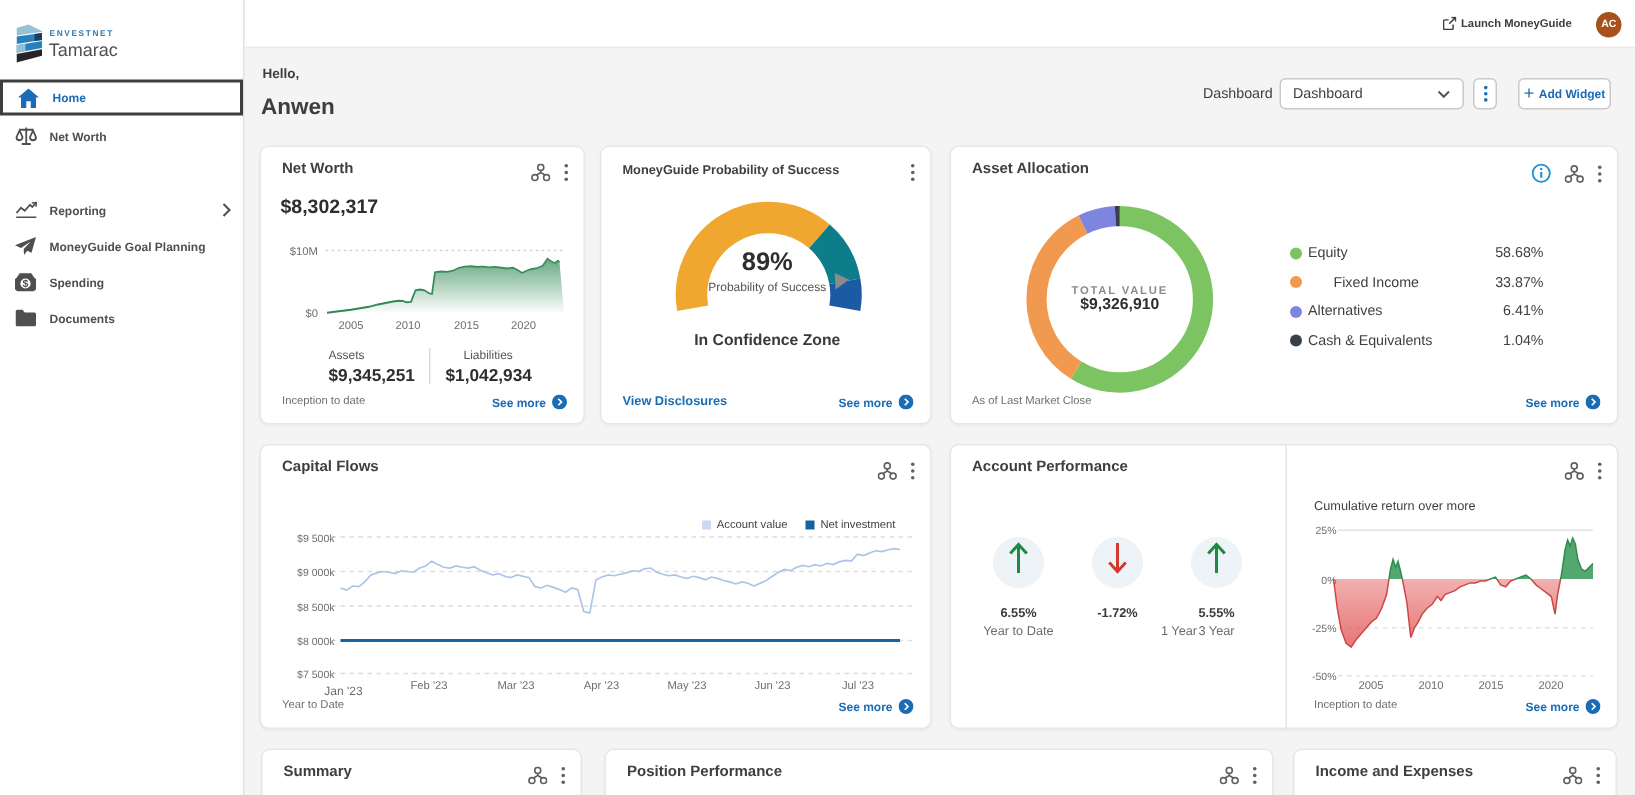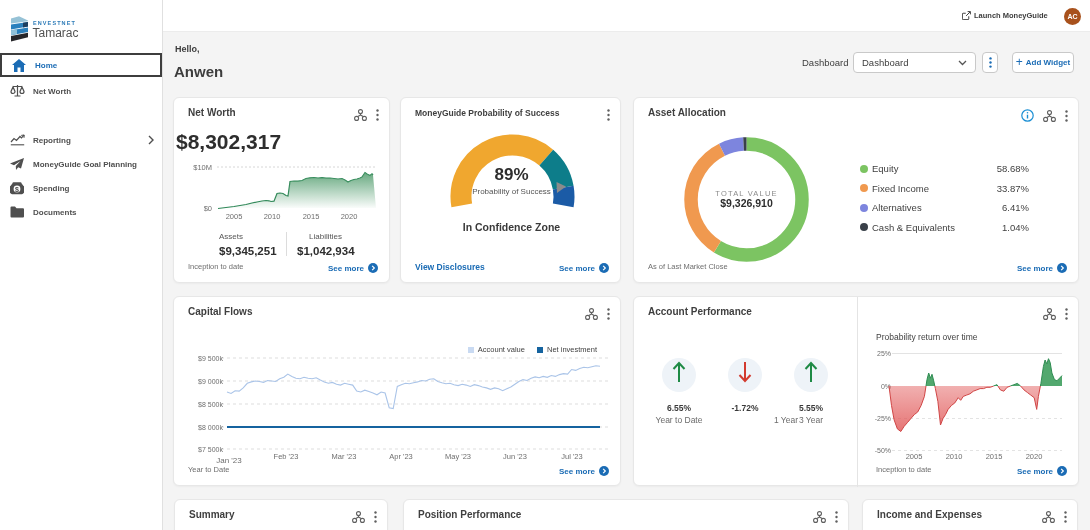--- a/index.html
+++ b/index.html
@@ -122,21 +122,21 @@
         <circle cx="2.6" cy="9.4" r="2"></circle>
         <circle cx="10.4" cy="9.4" r="2"></circle>
         <path d="M6.5 4.6 V6 M6.5 6 L3.4 7.8 M6.5 6 L9.6 7.8"></path>
       </svg>
     <svg width="3" height="12" viewBox="0 0 3 12">
         <circle cx="1.5" cy="1.5" r="1.2" fill="#606060"></circle>
         <circle cx="1.5" cy="6" r="1.2" fill="#606060"></circle>
         <circle cx="1.5" cy="10.5" r="1.2" fill="#606060"></circle>
       </svg>
   </div>
-  <div class="abs" style="left:2px; top:33px; font-size:21px; font-weight:bold; color:#2e2e2e; line-height:1;">$8,302,317</div>
+  <div class="abs" style="left:13px; top:33px; font-size:13px; font-weight:bold; color:#2e2e2e; line-height:1;">$8,302,317</div>
 
   <svg class="abs" style="left:0; top:58px;" width="217" height="66" viewBox="0 0 217 66">
     <defs>
       <linearGradient id="nwg" x1="0" y1="0" x2="0" y2="1">
         <stop offset="0" stop-color="#4d9a6a" stop-opacity="0.85"></stop>
         <stop offset="1" stop-color="#4d9a6a" stop-opacity="0.02"></stop>
       </linearGradient>
     </defs>
     <line x1="43" y1="11" x2="202" y2="11" stroke="#d6d6d6" stroke-width="1" stroke-dasharray="2 2"></line>
     <path id="nwline" d="M44 52.5 L52 51.5 L60 50.5 L66 49.5 L72 48.5 L78 47 L83 46 L88 45 L92 44.5 L95 44.8 L97 45.5 L100 45.2 L103 37.5 L106 37 L109 37.5 L112 39.5 L114 40 L116 25.5 L120 25 L124 25.2 L128 24.5 L132 22.5 L136 21.8 L140 21.5 L144 22 L148 21.7 L152 22.2 L156 22 L160 22.5 L164 23 L168 22.5 L171 24 L174 26 L177 24.5 L180 23.5 L183 23 L186 22 L188 21 L191 16.5 L193 18 L196 19.5 L198 17.8 L199 19" fill="none" stroke="#2e8757" stroke-width="1.2"></path>
@@ -215,26 +215,26 @@
       </svg>
   </div>
   <svg class="abs" style="left:50px; top:39px;" width="125" height="125" viewBox="0 0 125 125">
     <g transform="rotate(-90 62.5 62.5)">
       <circle cx="62.5" cy="62.5" r="55.5" fill="none" stroke="#7cc462" stroke-width="13.5" stroke-dasharray="204.65 144.10" stroke-dashoffset="0"></circle>
       <circle cx="62.5" cy="62.5" r="55.5" fill="none" stroke="#f0994f" stroke-width="13.5" stroke-dasharray="118.12 230.63" stroke-dashoffset="-204.65"></circle>
       <circle cx="62.5" cy="62.5" r="55.5" fill="none" stroke="#7d85de" stroke-width="13.5" stroke-dasharray="22.36 326.39" stroke-dashoffset="-322.77"></circle>
       <circle cx="62.5" cy="62.5" r="55.5" fill="none" stroke="#394049" stroke-width="13.5" stroke-dasharray="3.63 345.12" stroke-dashoffset="-345.13"></circle>
     </g>
   </svg>
-  <div class="abs" style="left:50px; top:91px; width:125px; text-align:center; font-size:7.5px; letter-spacing:1.2px; color:#8b8b8b; font-weight:normal;">TOTAL VALUE</div>
+  <div class="abs" style="left:50px; top:91px; width:125px; text-align:center; font-size:7.5px; letter-spacing:1.2px; color:#8b8b8b; font-weight:bold;">TOTAL VALUE</div>
   <div class="abs" style="left:50px; top:99px; width:125px; text-align:center; font-size:10.5px; font-weight:bold; color:#2e2e2e;">$9,326,910</div>
 
   <div class="abs" style="left:226px; top:65px; width:169px;">
     <div style="display:flex; align-items:center; margin-bottom:8.5px; font-size:9.5px; color:#3f3f3f;"><span style="width:8px;height:8px;border-radius:50%;background:#7cc462;margin-right:4px;"></span>Equity<span style="margin-left:auto;">58.68%</span></div>
-    <div style="display:flex; align-items:center; margin-bottom:8.5px; font-size:9.5px; color:#3f3f3f;"><span style="width:8px;height:8px;border-radius:50%;background:#f0994f;margin-right:4px;"></span>Fixed Income<span style="margin-left:auto;">33.87%</span></div>
+    <div style="display:flex; align-items:center; margin-bottom:8.5px; font-size:9.5px; color:#3f3f3f;gap:17px;"><span style="width:8px;height:8px;border-radius:50%;background:#f0994f;margin-right:4px;"></span>Fixed Income<span style="margin-left:auto;">33.87%</span></div>
     <div style="display:flex; align-items:center; margin-bottom:8.5px; font-size:9.5px; color:#3f3f3f;"><span style="width:8px;height:8px;border-radius:50%;background:#7d85de;margin-right:4px;"></span>Alternatives<span style="margin-left:auto;">6.41%</span></div>
     <div style="display:flex; align-items:center; font-size:9.5px; color:#3f3f3f;"><span style="width:8px;height:8px;border-radius:50%;background:#394049;margin-right:4px;"></span>Cash &amp; Equivalents<span style="margin-left:auto;">1.04%</span></div>
   </div>
   <div class="foot">As of Last Market Close</div>
   <div class="seemore">
       <span>See more</span>
     <svg width="10" height="10" viewBox="0 0 12 12">
         <circle cx="6" cy="6" r="6" fill="#1b6cb5"></circle>
         <path d="M5 3.4 L7.6 6 L5 8.6" fill="none" stroke="#fff" stroke-width="1.4"></path>
       </svg>
@@ -324,21 +324,21 @@
   <div class="abs" style="left:66px; top:106px; width:90px; text-align:center; font-size:8.5px; font-weight:bold; color:#3a3a3a;">-1.72%</div>
   <div class="abs" style="left:66px; top:118px; width:90px; text-align:center; font-size:8.5px; color:#6b6b6b;margin-left:41px;">1 Year</div>
 
   <div class="abs" style="left:160px; top:61px; width:34px; height:34px; border-radius:50%; background:#eef3f8;"></div>
   <svg class="abs" style="left:170px; top:64px;" width="14" height="22" viewBox="0 0 14 22" fill="none" stroke="#1e8a45" stroke-width="2">
       <path d="M7 21 V3 M1.5 8 L7 2 L12.5 8"></path>
     </svg>
   <div class="abs" style="left:132px; top:106px; width:90px; text-align:center; font-size:8.5px; font-weight:bold; color:#3a3a3a;">5.55%</div>
   <div class="abs" style="left:132px; top:118px; width:90px; text-align:center; font-size:8.5px; color:#6b6b6b;">3 Year</div>
 
-  <div class="abs" style="left:242px; top:35px; font-size:8.5px; color:#3f3f3f;">Probability return over time</div>
+  <div class="abs" style="left:242px; top:35px; font-size:8.5px; color:#3f3f3f;">Cumulative return over more</div>
   <svg class="abs" style="left:228px; top:46px;" width="210" height="118" viewBox="0 0 210 118">
     <defs>
       <linearGradient id="crr" x1="0" y1="0" x2="0" y2="1">
         <stop offset="0" stop-color="#e05252" stop-opacity="0.25"></stop>
         <stop offset="1" stop-color="#e05252" stop-opacity="0.8"></stop>
       </linearGradient>
       <clipPath id="clipUp">
           <rect x="0" y="0" width="210" height="43"></rect>
         </clipPath>
       <clipPath id="clipDn">

